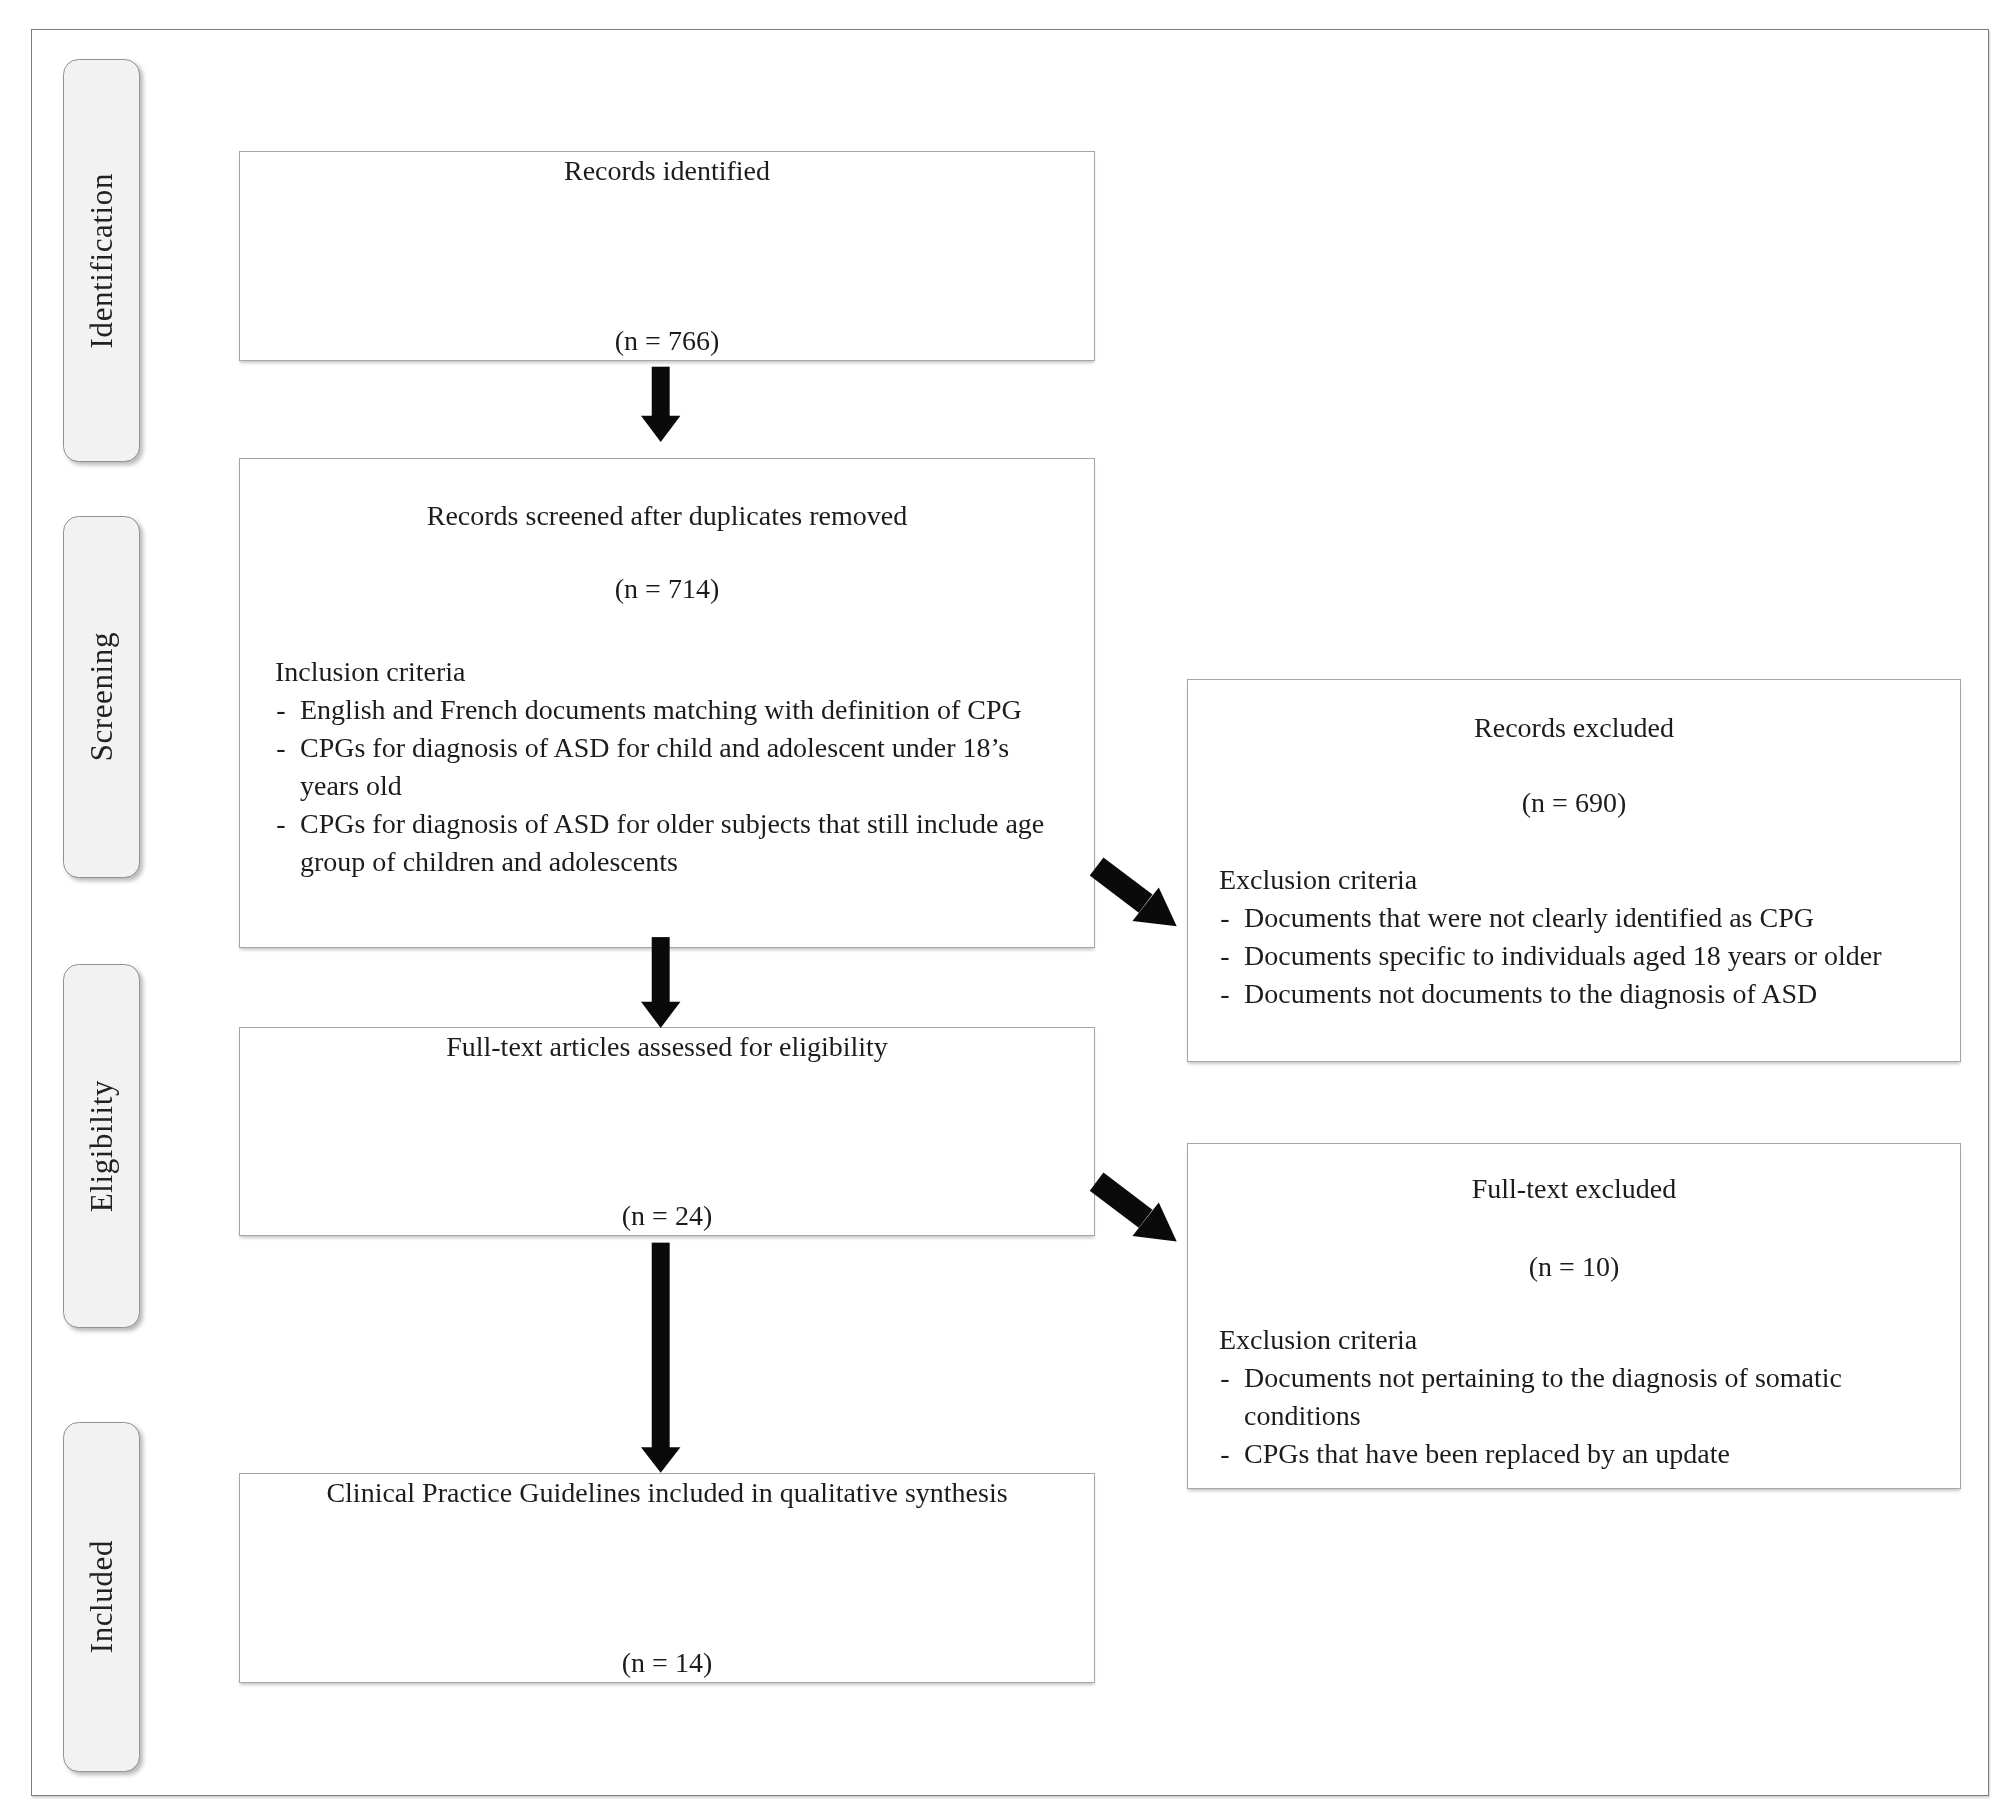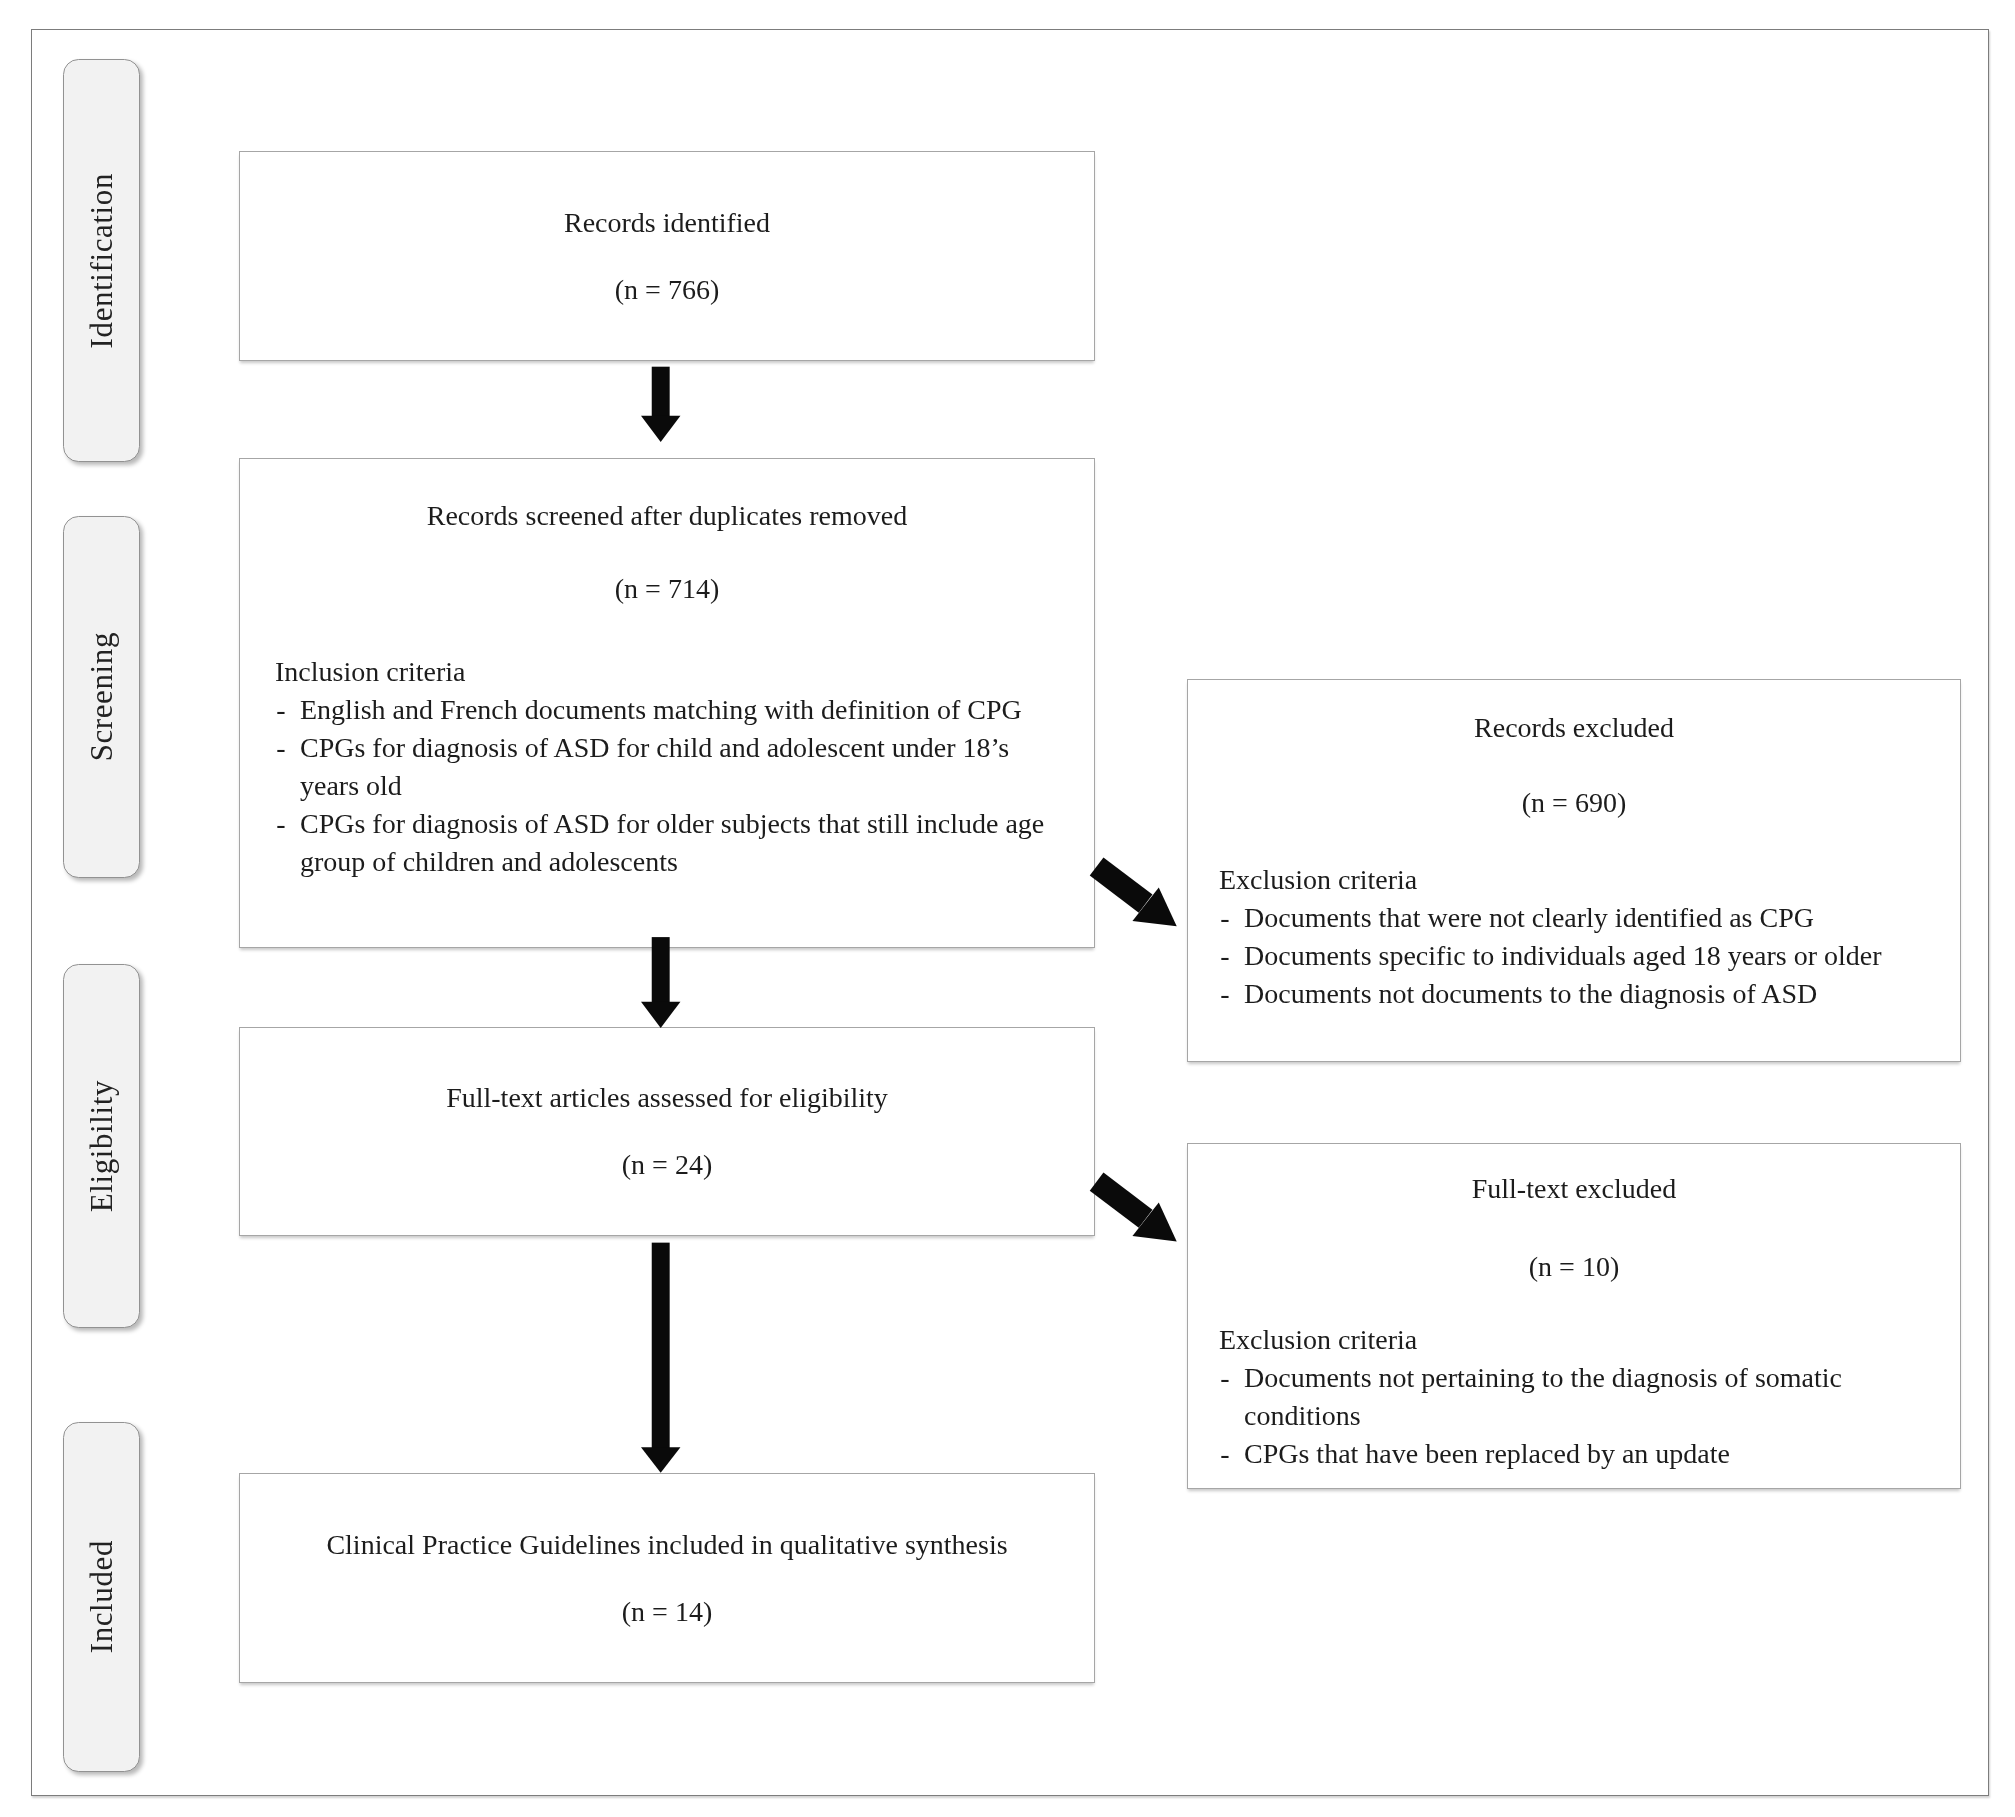--- a/index.html
+++ b/index.html
@@ -52,21 +52,21 @@
     border: 1.8px solid #a6a6a6;
     box-shadow: 0 3px 3px -1.2px rgba(0,0,0,0.22);
     box-sizing: border-box;
     font-size: 28px;
     line-height: 38px;
   }
   .fbox.centered {
     display: flex;
     flex-direction: column;
     align-items: center;
-    justify-content: center;
+    justify-content: space-between;
     text-align: center;
   }
   .box-title { white-space: nowrap; }
   .box-count { }
   .fbox.centered .box-count { margin-top: 29px; }
   
   .fbox.listy { text-align: center; }
   .crit-block {
     text-align: left;
   }

